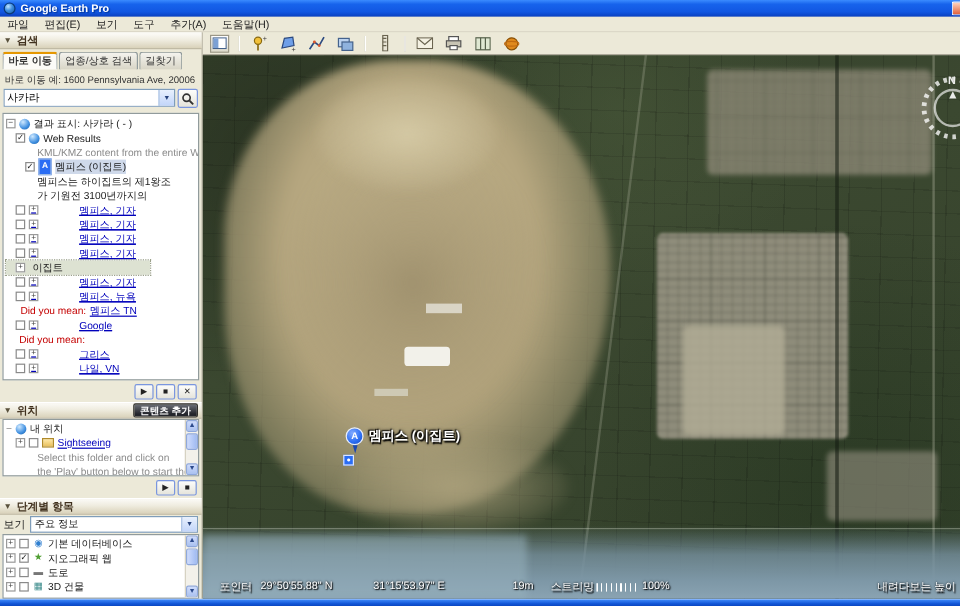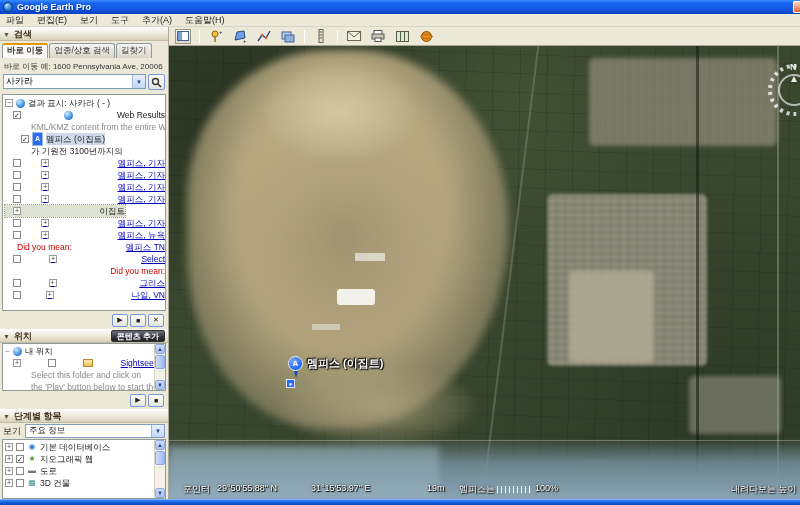--- a/index.html
+++ b/index.html
@@ -40,21 +40,21 @@
   .combo { flex:1; display:flex; height:15px; border:1px solid #7f9db9; background:#fff; }
   .combo input { flex:1; border:none; outline:none; font-size:9px; padding:0 2px; font-family:inherit; background:#fff; }
   .combo-arrow { width:13px; background:linear-gradient(180deg,#e8f0fd,#c2d5fa); border-left:1px solid #9db9e2;
     display:flex; align-items:center; justify-content:center; font-size:6px; color:#27427c; }
   .xp-btn { height:16px; min-width:17px; border:1px solid #7a96df; border-radius:2px;
     background:linear-gradient(180deg,#fdfdfb,#e5e4db); display:flex; align-items:center; justify-content:center; font-size:8px; color:#222; }
 
   .results { flex:1 1 auto; margin:2px 2px 0 2px; background:#fff; border:1px solid #919b9c; overflow:hidden;
     padding:2px 0 0 2px; font-size:8.5px; line-height:12px; position:relative; }
   .r-row { display:flex; align-items:center; gap:3px; white-space:nowrap; height:12px; }
-  .indent1 { padding-left:8px;justify-content:space-between; } .indent2 { padding-left:16px; } .indent3 { padding-left:26px; }
+  .indent1 { padding-left:8px; } .indent2 { padding-left:16px; } .indent3 { padding-left:26px; }
   .cb { width:8px; height:8px; border:1px solid #8a8a8a; background:#fff; flex:0 0 8px; }
   .cb.checked::after { content:"✓"; display:block; font-size:7px; line-height:7px; color:#222; text-align:center; }
   .exp { width:8px; height:8px; border:1px solid #9a9a9a; background:#fff; flex:0 0 8px;
     font-size:7px; line-height:6px; text-align:center; color:#444; }
   .link { color:#0000bb; text-decoration:underline; }
   .gray { color:#8a8a8a; }
   .red { color:#c40000; }
   .sel-a { background:#2a6df4; color:#fff; font-size:7px; font-weight:bold; padding:0 2px; border:1px solid #9db9e2; }
   .sel-bg { background:#cfd9ea; }
   .globe-mini { width:9px; height:9px; border-radius:50%;
@@ -218,20 +218,21 @@
       <span class="cb checked"></span>
       <span class="globe-mini"></span>
       <span>Web Results</span>
     </div>
     <div class="r-row indent3 gray">KML/KMZ content from the entire Web</div>
     <div class="r-row indent2">
       <span class="cb checked"></span>
       <span class="sel-a">A</span>
       <span class="sel-bg">멤피스 (이집트)</span>
     </div>
+    <div class="r-row indent3">멤피스는 하이집트의 제1왕조</div>
     <div class="r-row indent3">가 기원전 3100년까지의</div>
 
     <div>
 
         <div class="r-row indent1 result-item link">
           <span class="cb if-link"></span>
           <span class="exp if-box">+</span>
           <span class="red if-dym"></span>
           <span class="item-label">멤피스, 기자</span>
         </div>
@@ -281,21 +282,21 @@
         <div class="r-row indent1 result-item didyoumean">
 
           <span class="red if-dym">Did you mean:</span>
           <span class="item-label">멤피스 TN</span>
         </div>
 
         <div class="r-row indent1 result-item link">
           <span class="cb if-link"></span>
           <span class="exp if-box">+</span>
           <span class="red if-dym"></span>
-          <span class="item-label">Select</span>
+          <span class="item-label">Google</span>
         </div>
 
         <div class="r-row indent1 result-item red">
 
           <span class="red if-dym"></span>
           <span class="item-label">Did you mean:</span>
         </div>
 
         <div class="r-row indent1 result-item link">
           <span class="cb if-link"></span>
@@ -498,21 +499,21 @@
   <div class="pin">A</div>
   <div class="pin-base">●</div>
   <div class="pin-label">멤피스 (이집트)</div>
 
   <div class="mapstatus">
     <span class="ms ms-pointer">포인터</span>
     <span class="ms ms-lat">29°50'55.88" N</span>
     <span class="ms ms-lon">31°15'53.97" E</span>
     <span class="ms ms-altl">고도</span>
     <span class="ms ms-altv">19m</span>
-    <span class="ms ms-strl">멤피스는</span>
+    <span class="ms ms-strl">스트리밍</span>
     <span class="ms ms-bars"></span>
     <span class="ms ms-strv">100%</span>
     <span class="ms ms-eye">내려다보는 높이</span>
   </div>
 </div>
 
 <div class="taskbar-edge"></div>
 
 <style>
   .result-item.link .item-label { color:#0000bb; text-decoration:underline;margin-left:28px; }

